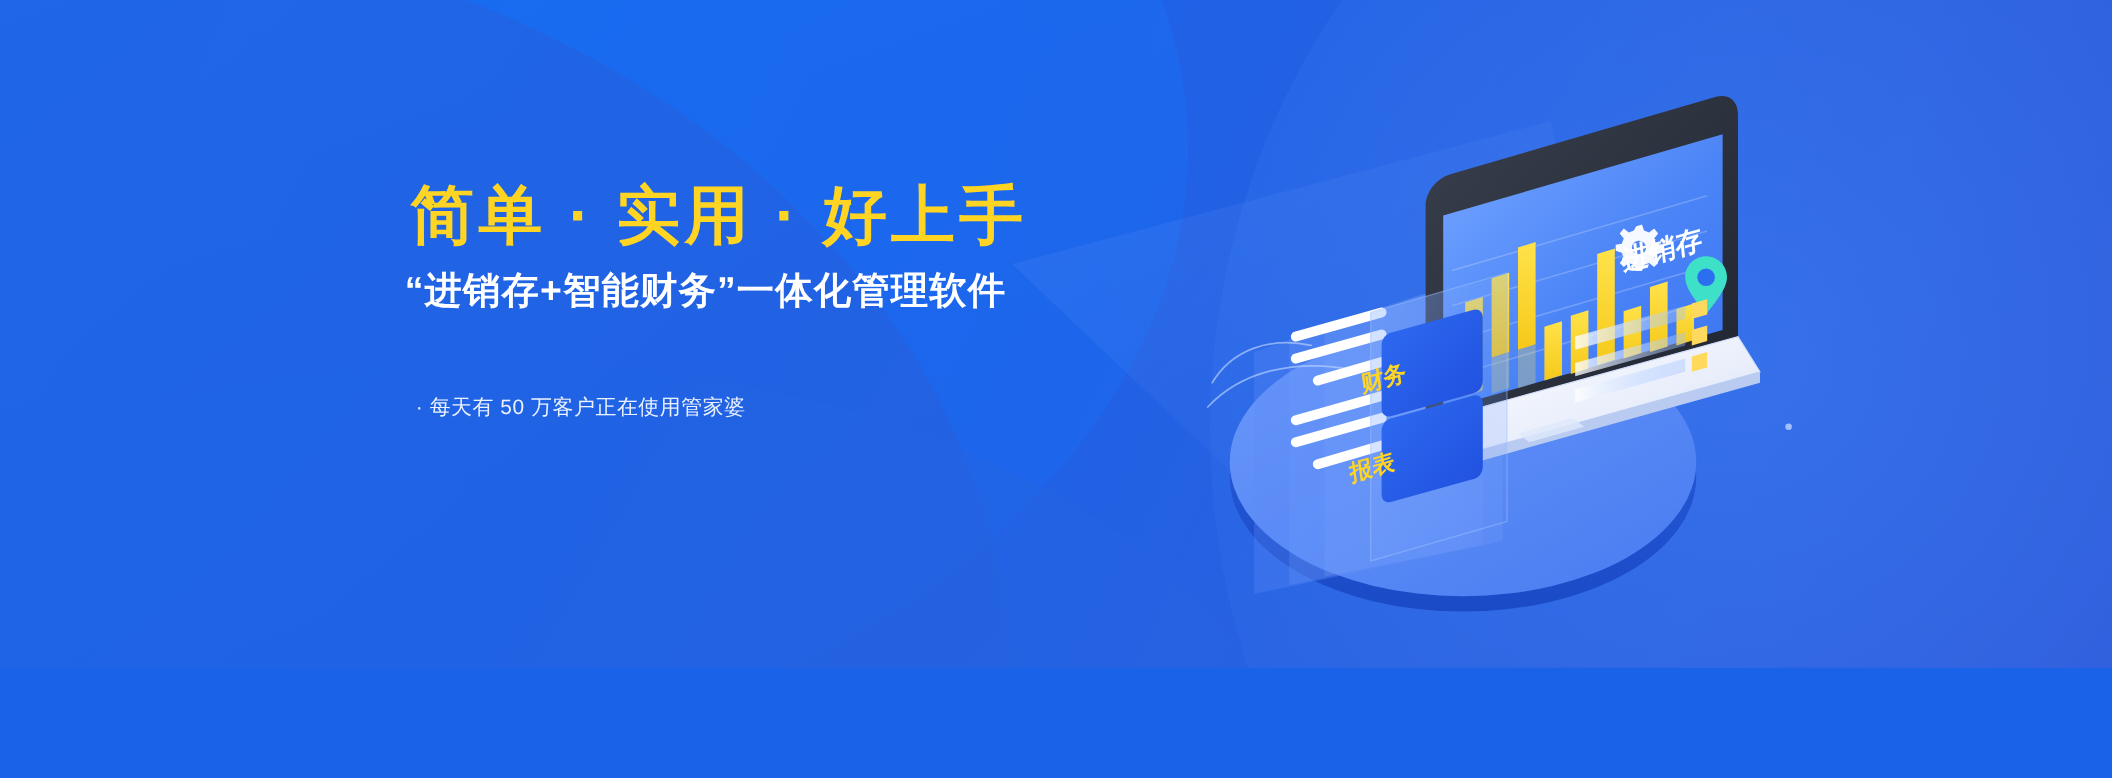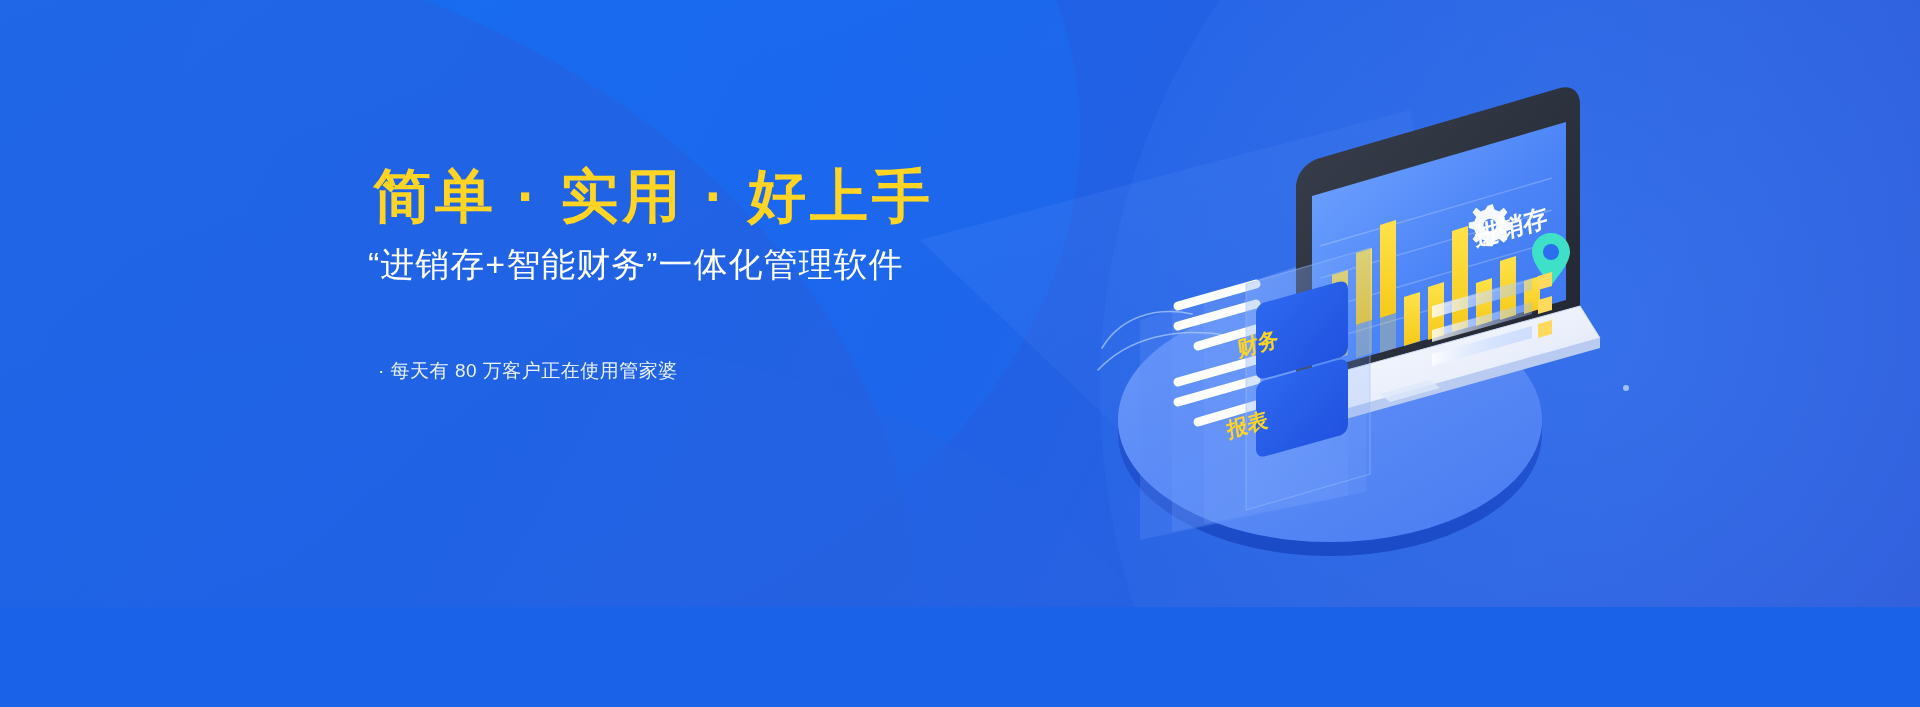--- a/index.html
+++ b/index.html
@@ -38,21 +38,21 @@
   }
   
   .copy{position:absolute;left:0;top:0;width:1000px;height:707px;}
   .title{
     position:absolute;left:373px;top:167px;
     color:#ffd422;font-size:58px;line-height:1;font-weight:bold;
     letter-spacing:4px;white-space:nowrap;
   }
   .subtitle{
     position:absolute;left:368px;top:247px;
-    color:#ffffff;font-size:34px;line-height:1;font-weight:normal;
+    color:#ffffff;font-size:34px;line-height:1;font-weight:bold;
     letter-spacing:1px;white-space:nowrap;
   }
   .bullets{position:absolute;left:378px;top:355px;}
   .bullet{
     color:#eaf1ff;font-size:19px;line-height:32px;
     letter-spacing:.5px;white-space:nowrap;font-weight:normal;
   }
   
   .illo{position:absolute;left:1080px;top:70px;width:560px;height:560px;}
   .illo svg{display:block;width:560px;height:560px;overflow:visible;}
@@ -68,21 +68,21 @@
 
   <div class="swoosh-a"></div>
   <div class="swoosh-b"></div>
   <div class="swoosh-c"></div>
   <div class="swoosh-d"></div>
 
   <div class="copy">
     <div class="title">简单 · 实用 · 好上手</div>
     <div class="subtitle">“进销存+智能财务”一体化管理软件</div>
     <div class="bullets">
-      <div class="bullet">· 每天有 80 万客户正在使用管家婆</div>
+      <div class="bullet">· 每天有 50 万客户正在使用管家婆</div>
     </div>
   </div>
 
   <div class="illo">
     <svg viewBox="0 0 560 560" xmlns="http://www.w3.org/2000/svg">
       <defs>
         <linearGradient id="gPlatformTop" x1="0" y1="0" x2="1" y2="1">
           <stop offset="0" stop-color="#6e9cfb"></stop>
           <stop offset="1" stop-color="#3f72ef"></stop>
         </linearGradient>

